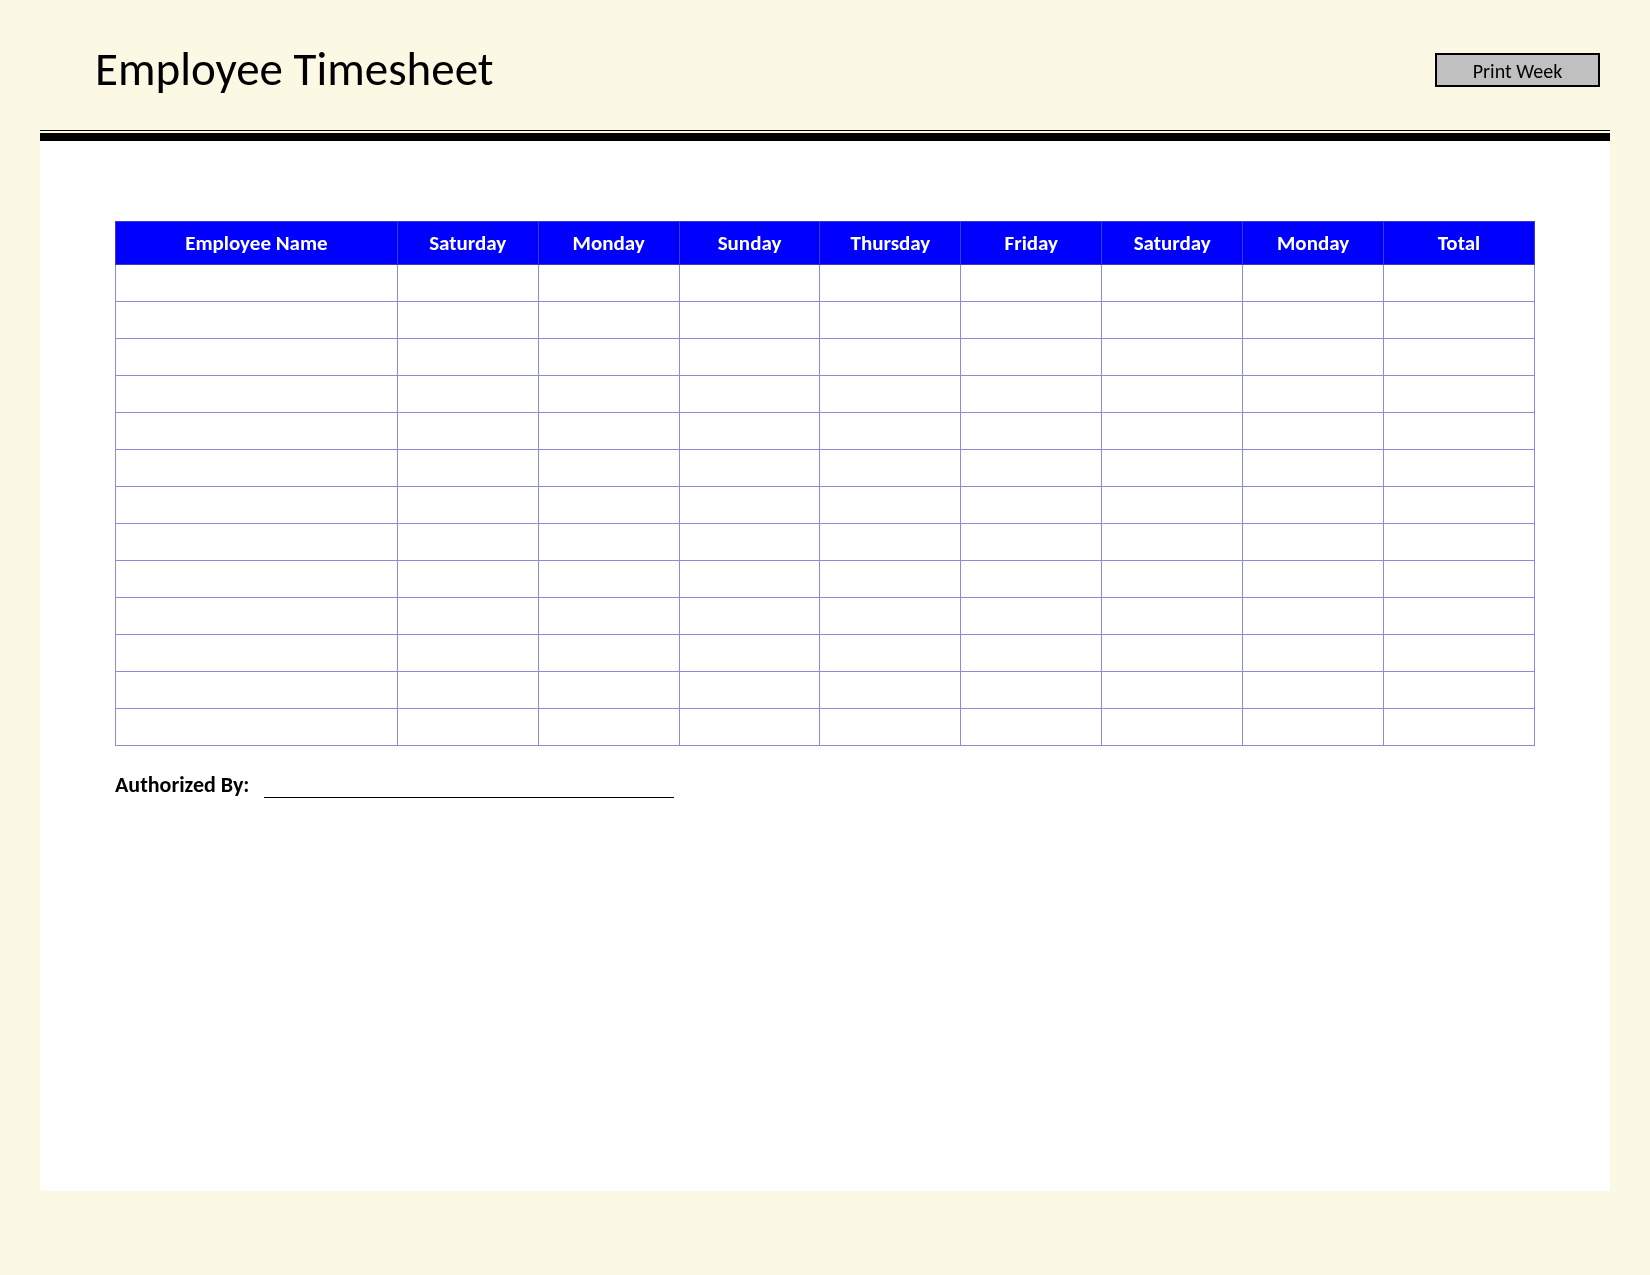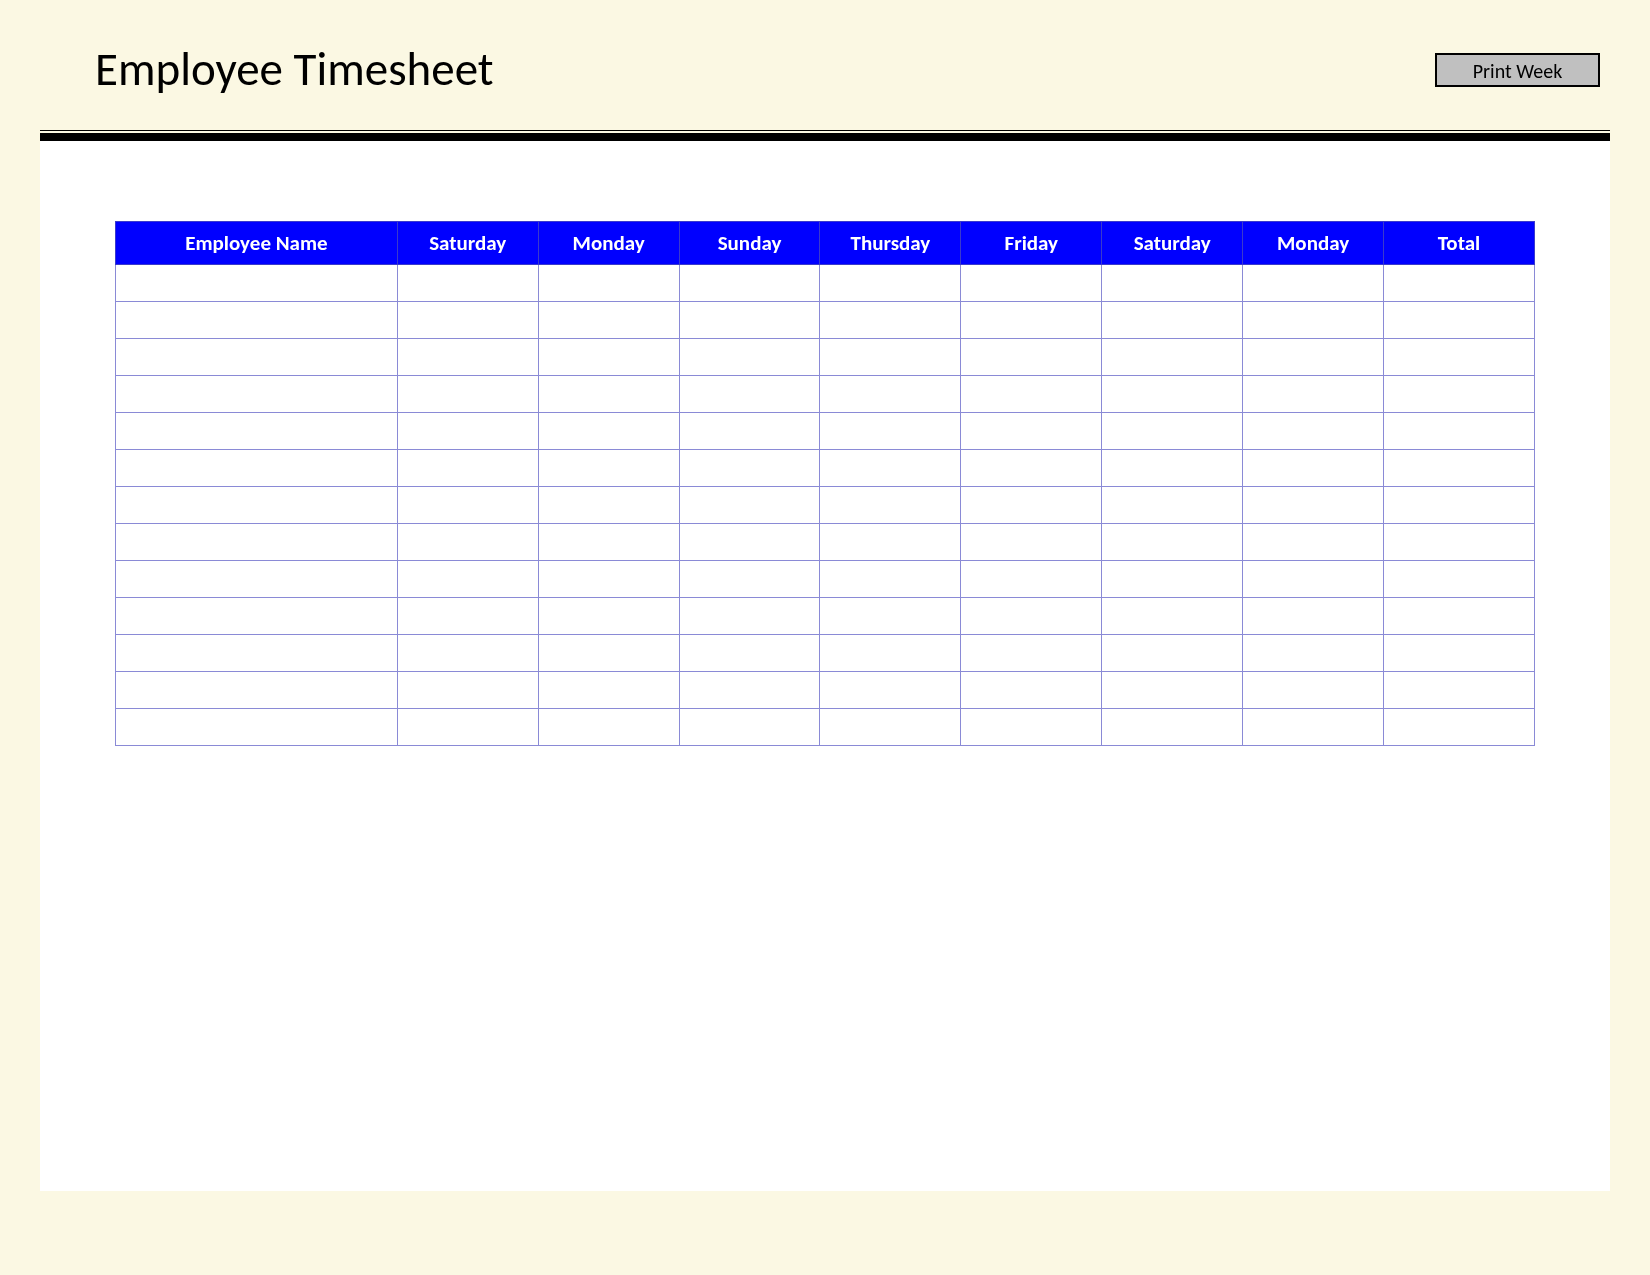--- a/index.html
+++ b/index.html
@@ -321,14 +321,18 @@
           <td><input type="text" class="cell-input" value="" style=""></td>
           <td><input type="text" class="cell-input" value="" style=""></td>
           <td><input type="text" class="cell-input" value="" style=""></td>
           <td><input type="text" class="cell-input" value="" style=""></td>
           <td><input type="text" class="cell-input" value="" style=""></td>
         </tr>
       </tbody>
   </table>
 
 
+  <div class="auth-row">
+    <span class="auth-label">Authorized By:</span>
+    <input class="auth-input" type="text" value="" style="">
+  </div>
 
 </div>
 
 </body></html>

